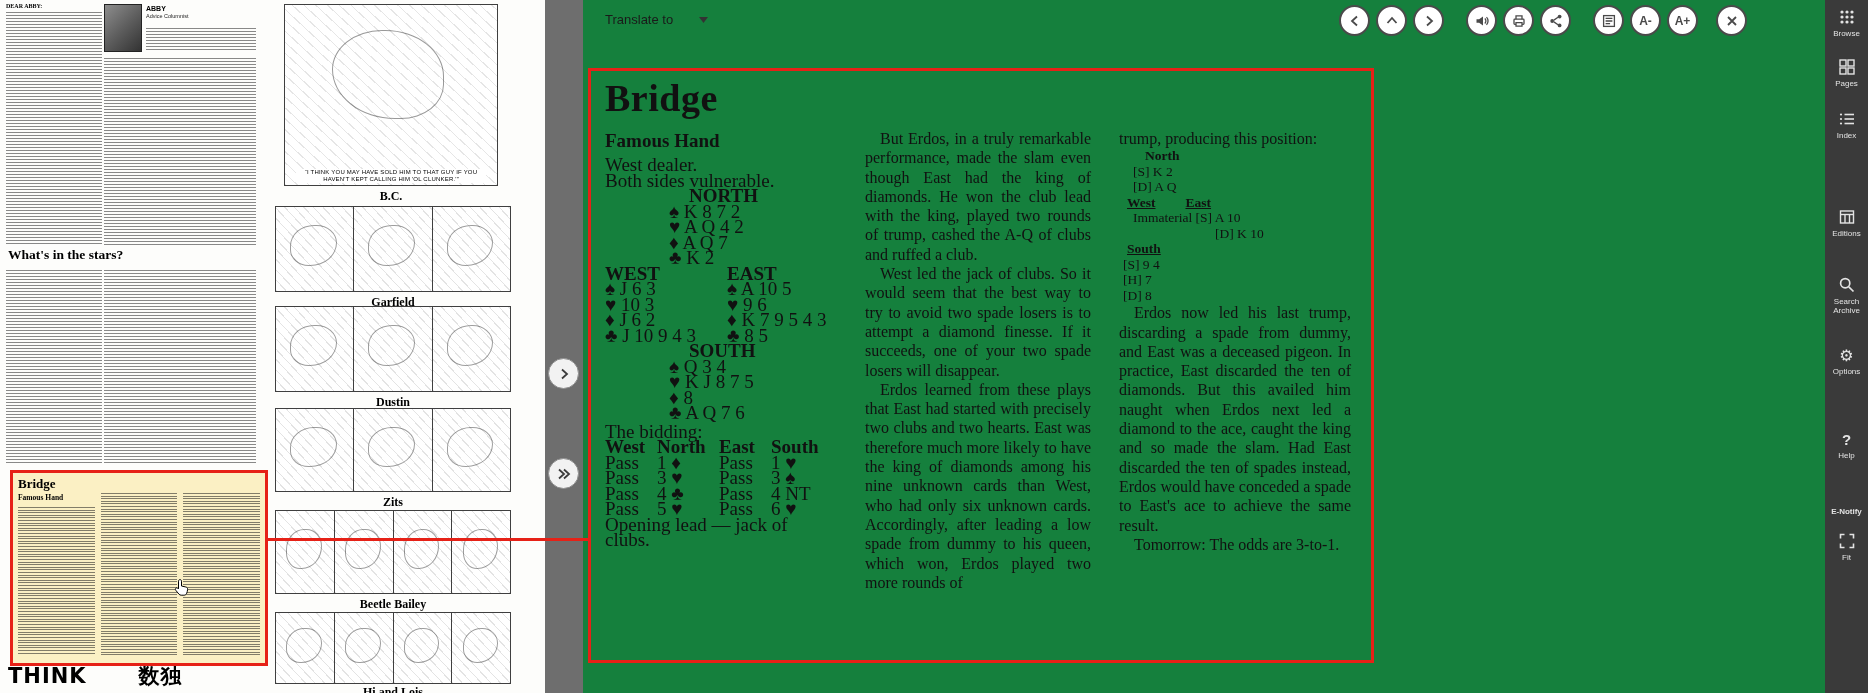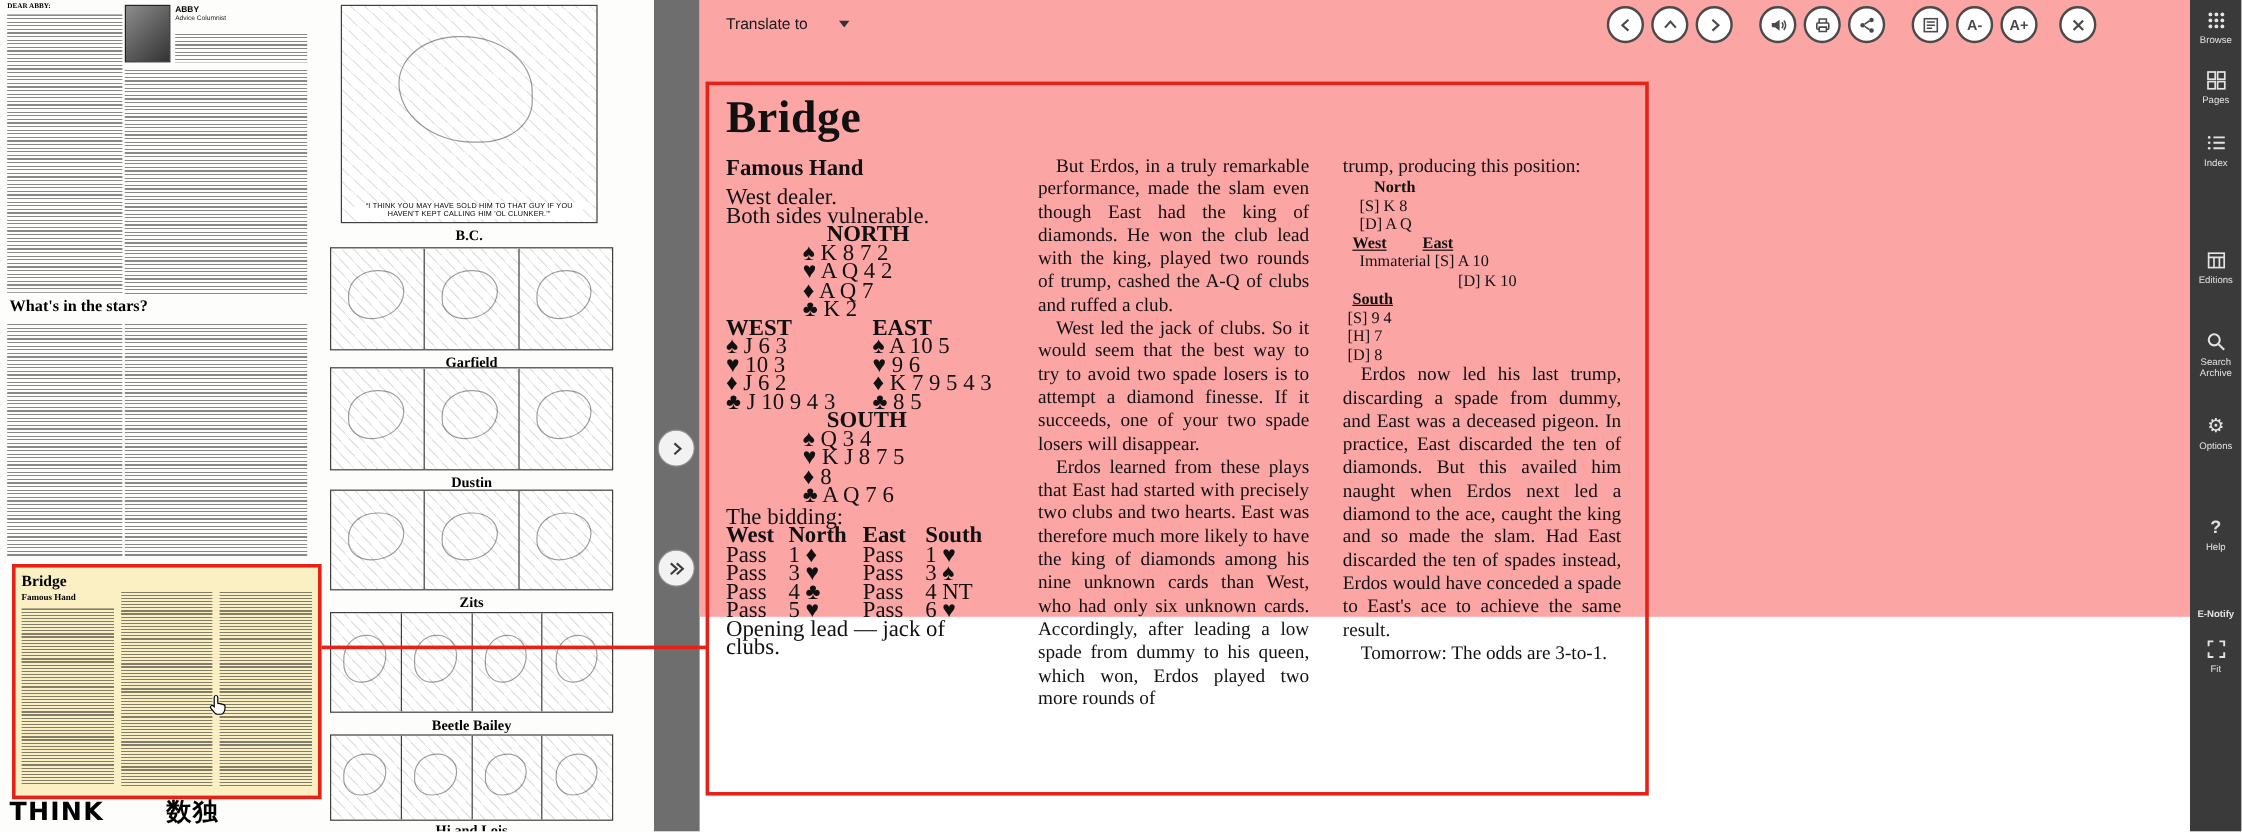--- a/index.html
+++ b/index.html
@@ -52,21 +52,21 @@
   .connector { position:absolute; left:268px; top:538px; width:322px; height:3px; background:#e62117; z-index:6; }
 
   
   .divider { position:absolute; left:545px; top:0; width:38px; height:693px; background:#6e6e6e; }
   .divider-btn { position:absolute; left:3px; width:31px; height:31px; border-radius:50%;
                  background:#f2f2f2; border:1px solid #8f8f8f; color:#3c3c3c;
                  display:flex; align-items:center; justify-content:center; cursor:pointer; padding:0; }
   .db1 { top:358px; } .db2 { top:458px; }
 
   
-  .viewer { position:absolute; left:583px; top:0; width:1242px; height:514px; background:#fca5a5; }
+  .viewer { position:absolute; left:583px; top:0; width:1242px; height:693px; background:#15803d; }
   .translate { position:absolute; left:22px; top:12px; display:flex; align-items:center; gap:26px;
                font:13px/16px "Liberation Sans",sans-serif; color:#1a1a1a; cursor:pointer; }
   .icon-row { position:absolute; left:756px; top:5px; display:flex; align-items:center; }
   .grp { display:flex; gap:6px; }
   .grp + .grp { margin-left:22px; }
   .tb-btn { width:31px; height:31px; border:2px solid #4a4a4a; border-radius:50%; background:#fff;
             display:flex; align-items:center; justify-content:center; color:#4a4a4a;
             font:bold 12px/12px "Liberation Sans",sans-serif; padding:0; cursor:pointer; }
   .tb-x { margin-left:18px; }
 
@@ -337,21 +337,21 @@
 
         <div class="col c2">
           <p>But Erdos, in a truly remarkable performance, made the slam even though East had the king of diamonds. He won the club lead with the king, played two rounds of trump, cashed the A-Q of clubs and ruffed a club.</p>
           <p>West led the jack of clubs. So it would seem that the best way to try to avoid two spade losers is to attempt a diamond finesse. If it succeeds, one of your two spade losers will disappear.</p>
           <p>Erdos learned from these plays that East had started with precisely two clubs and two hearts. East was therefore much more likely to have the king of diamonds among his nine unknown cards than West, who had only six unknown cards. Accordingly, after leading a low spade from dummy to his queen, which won, Erdos played two more rounds of</p>
         </div>
 
         <div class="col c3">
           <p style="text-indent:0;">trump, producing this position:</p>
           <div class="pos b p-i22">North</div>
-          <div class="pos p-i12">[S] K 8</div>
+          <div class="pos p-i12">[S] K 2</div>
           <div class="pos p-i12">[D] A Q</div>
           <div class="pos pos-we p-i8">
             <span class="b">West</span><span class="b e">East</span>
           </div>
           <div class="pos p-i12">Immaterial [S] A 10</div>
           <div class="pos p-i96">[D] K 10</div>
           <div class="pos b p-i8">South</div>
           <div class="pos p-i4">[S] 9 4</div>
           <div class="pos p-i4">[H] 7</div>
           <div class="pos p-i4">[D] 8</div>

